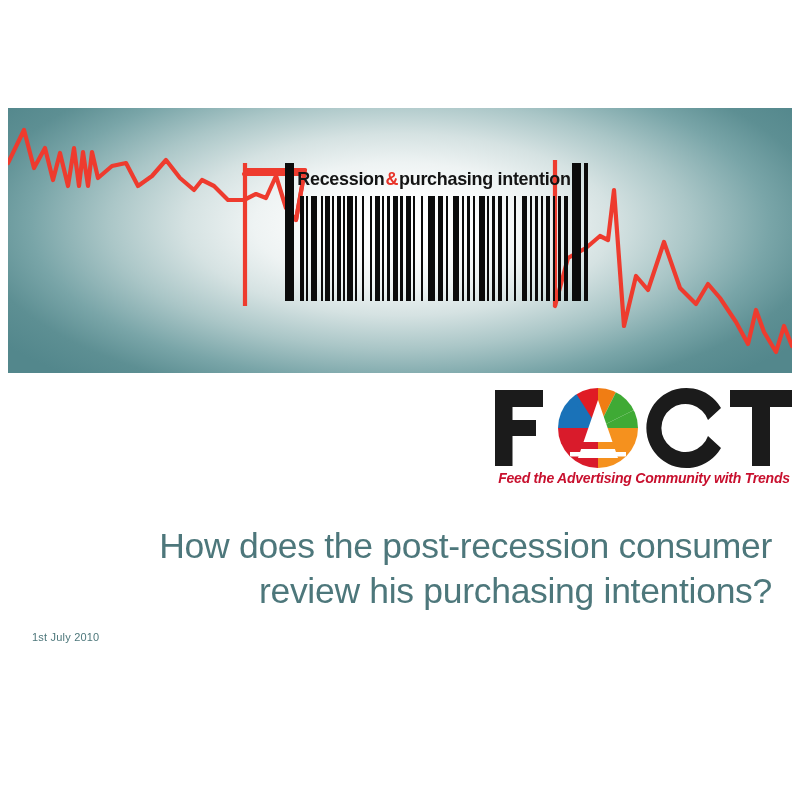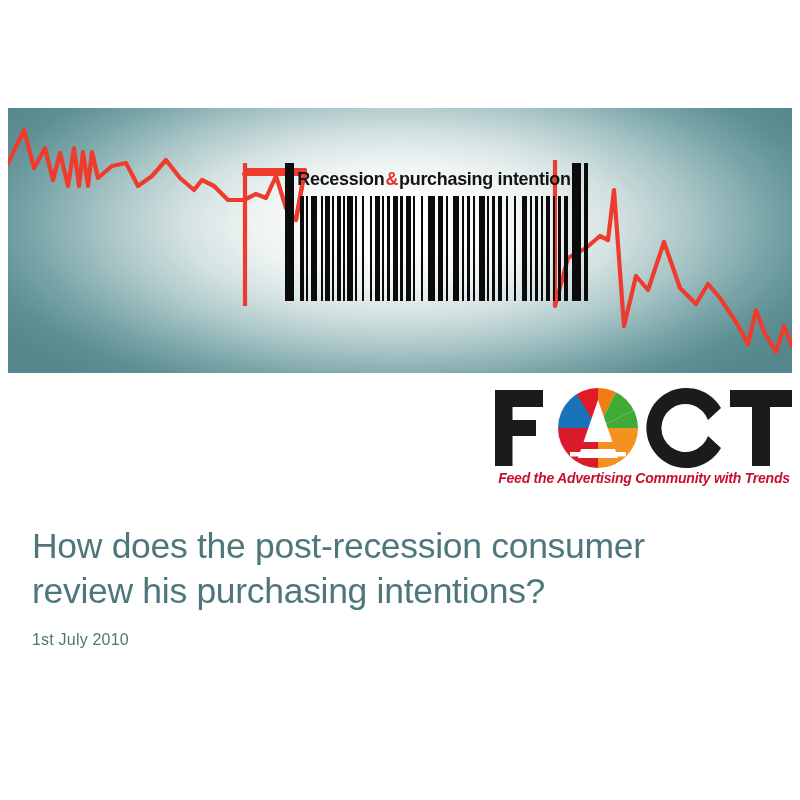--- a/index.html
+++ b/index.html
@@ -120,38 +120,39 @@
     color: #c8102e;
     transform: scaleX(0.99);
   }
 
   
   #title-block {
     position: absolute;
     left: 32px;
     top: 524px;
     width: 740px;
+    text-align: right;
   }
   #deck-title {
     margin: 0;
     font-family: "Liberation Sans", sans-serif;
     font-weight: normal;
     font-size: 35.5px;
     line-height: 45px;
     letter-spacing: -0.3px;
     color: #4d777b;
     white-space: pre-line;
   }
   #deck-date {
     position: absolute;
     left: 32px;
     top: 631px;
     font-family: "Liberation Sans", sans-serif;
     font-weight: normal;
-    font-size: 16px;
+    font-size: 11px;
     letter-spacing: 0.2px;
     color: #4d777b;
   }
 </style>
 </head>
 <body>
 
 <div id="hero-banner">
   <svg viewBox="0 0 784 265" preserveAspectRatio="none">
 

